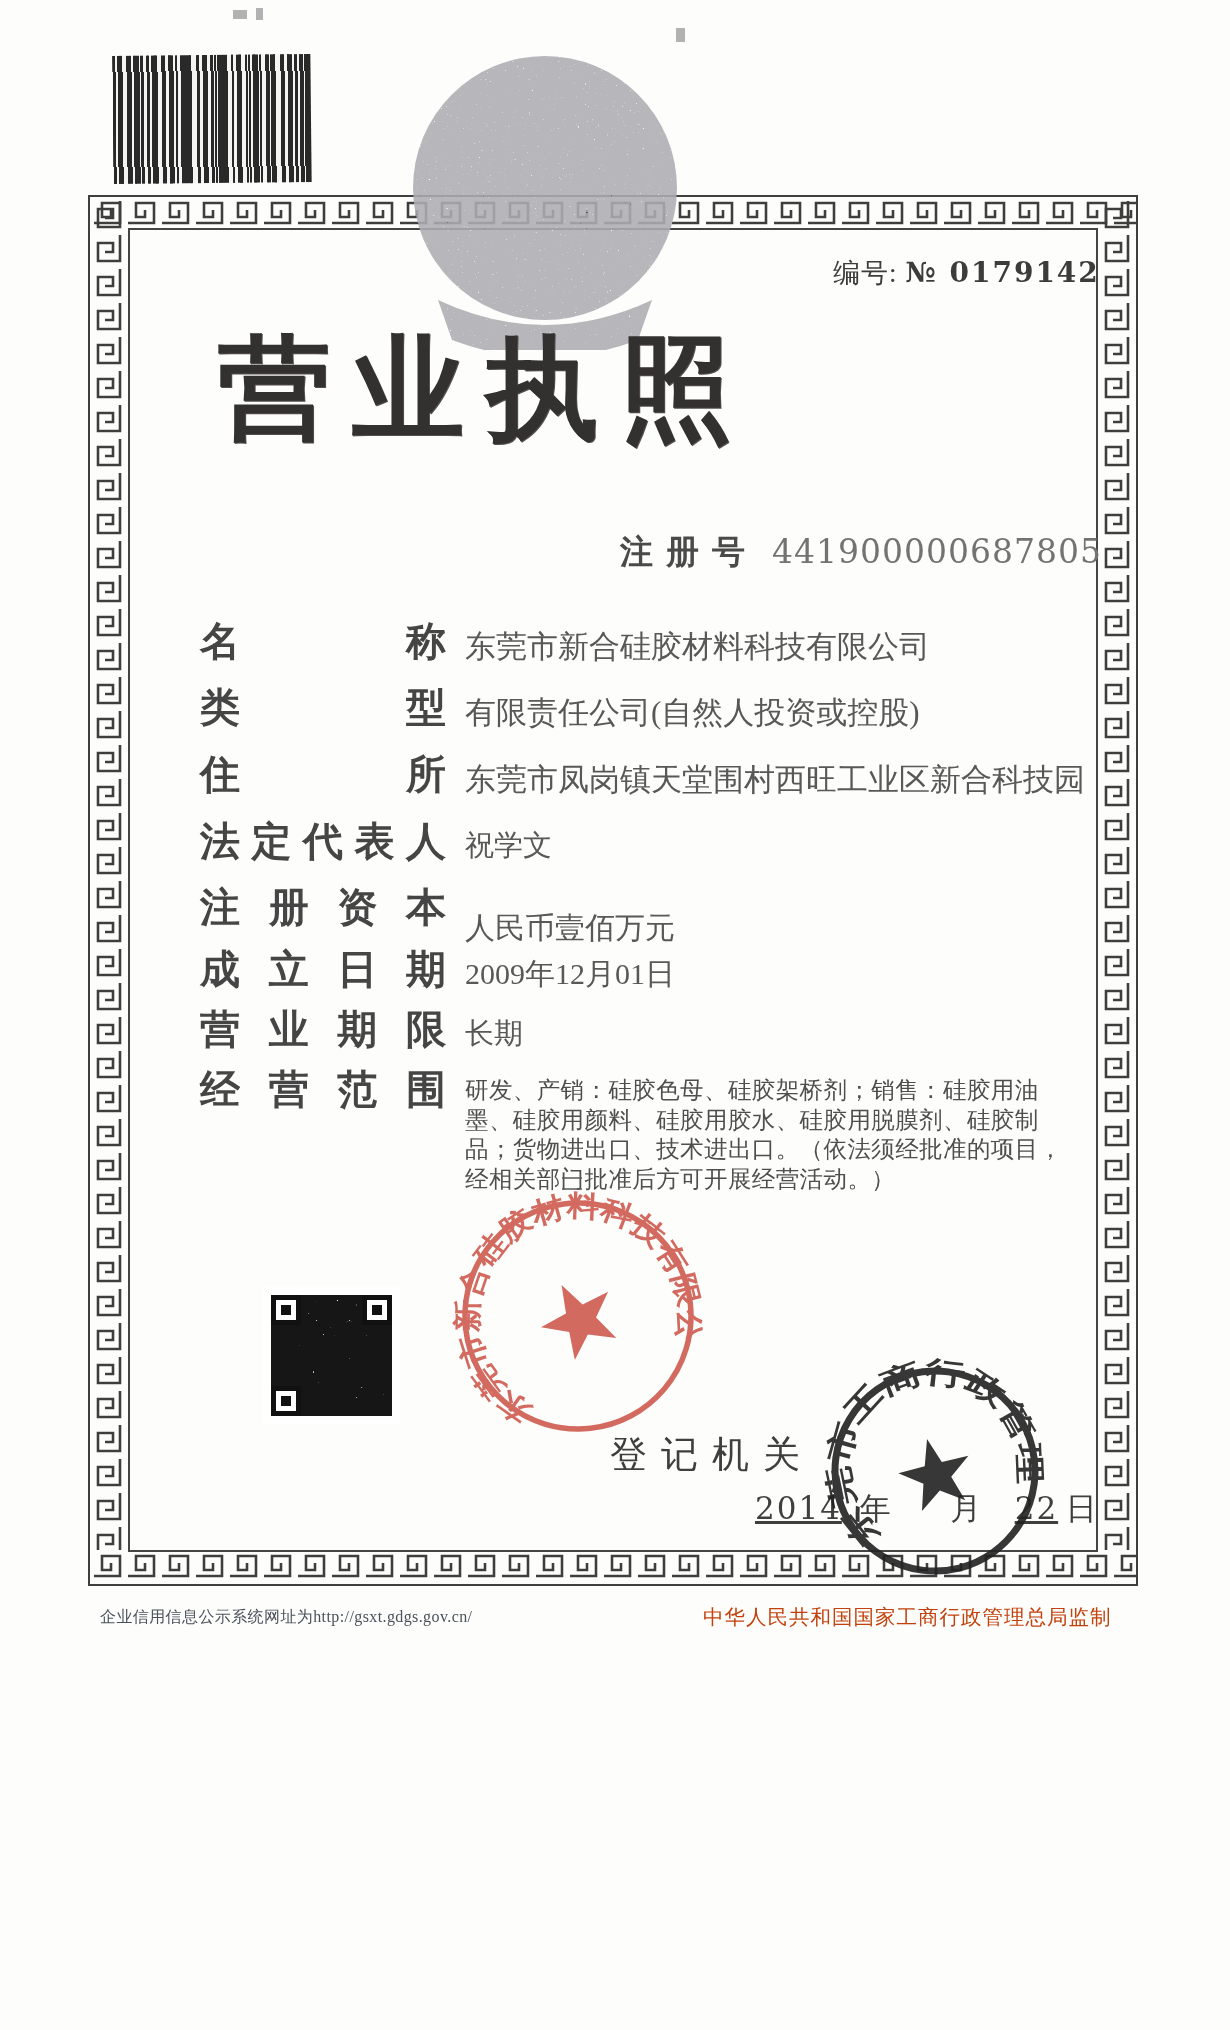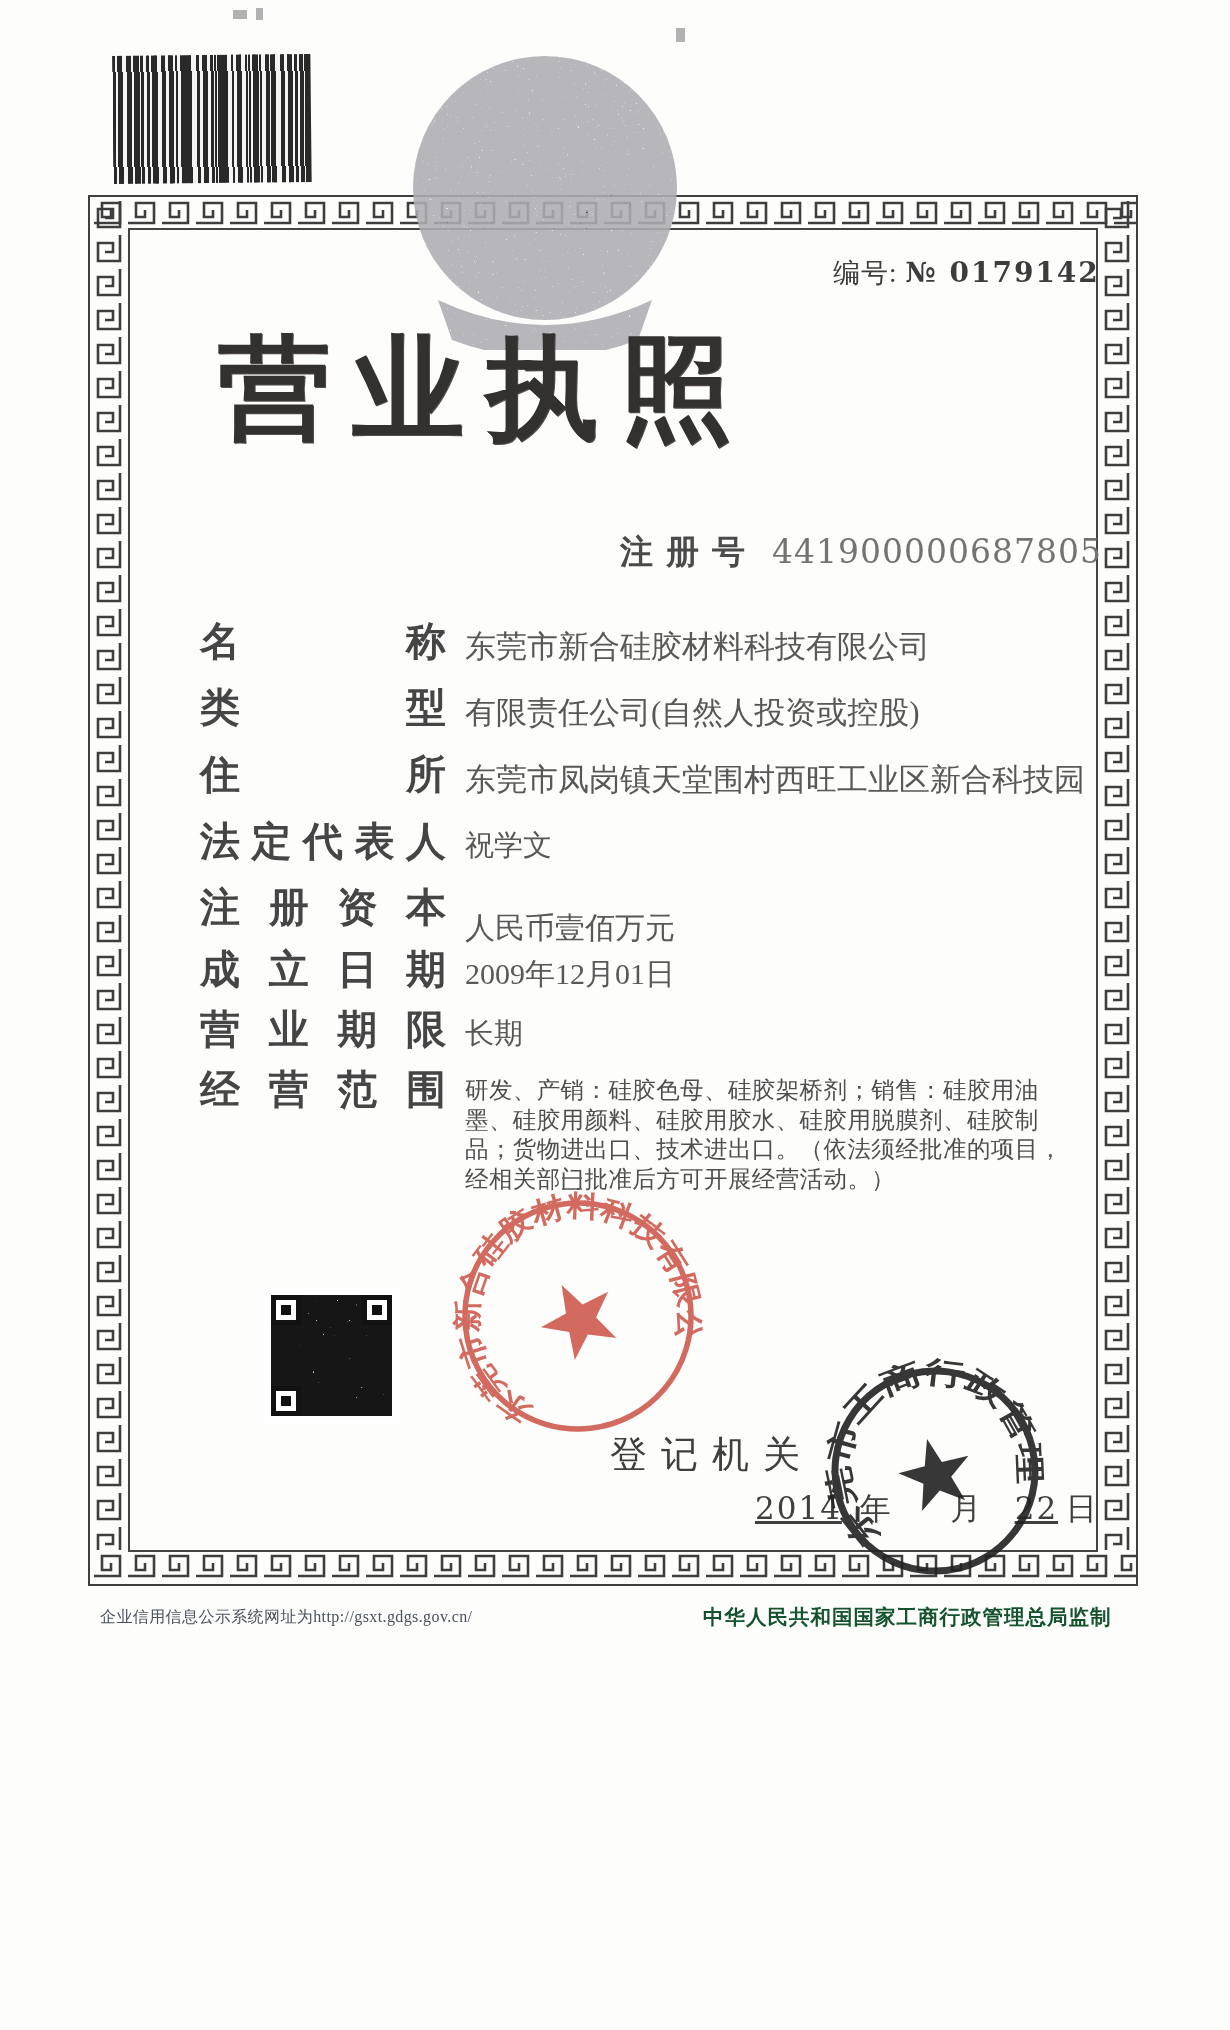--- a/index.html
+++ b/index.html
@@ -76,21 +76,21 @@
 
   
   .registrar{left:610px;top:1430px;font-size:37px;font-weight:400;letter-spacing:14px;color:#3f3f3f;white-space:nowrap;}
   .issue-date{left:755px;top:1488px;font-size:31px;color:#3f3f3f;white-space:nowrap;}
   .issue-date span{display:inline-block;}
   .issue-date .num{font-family:"DejaVu Serif",serif;letter-spacing:2px;text-decoration:underline;}
   .gap-m{width:44px;} .gap-s{width:18px;}
 
   
   .footer-left{left:100px;top:1607px;font-size:16px;color:#49525c;letter-spacing:.4px;white-space:nowrap;text-align:center;}
-  .footer-right{left:703px;top:1603px;font-size:20.5px;font-weight:700;color:#14532d;letter-spacing:1px;white-space:nowrap;}
+  .footer-right{left:703px;top:1603px;font-size:20.5px;font-weight:400;color:#c2410c;letter-spacing:1px;white-space:nowrap;}
 
   
   .speck{background:#8a8a8a;opacity:.65;}
 </style>
 </head>
 <body>
 
 <svg width="0" height="0" style="position:absolute" aria-hidden="true">
   <defs>
     <pattern id="mh" width="34" height="31" patternUnits="userSpaceOnUse">

